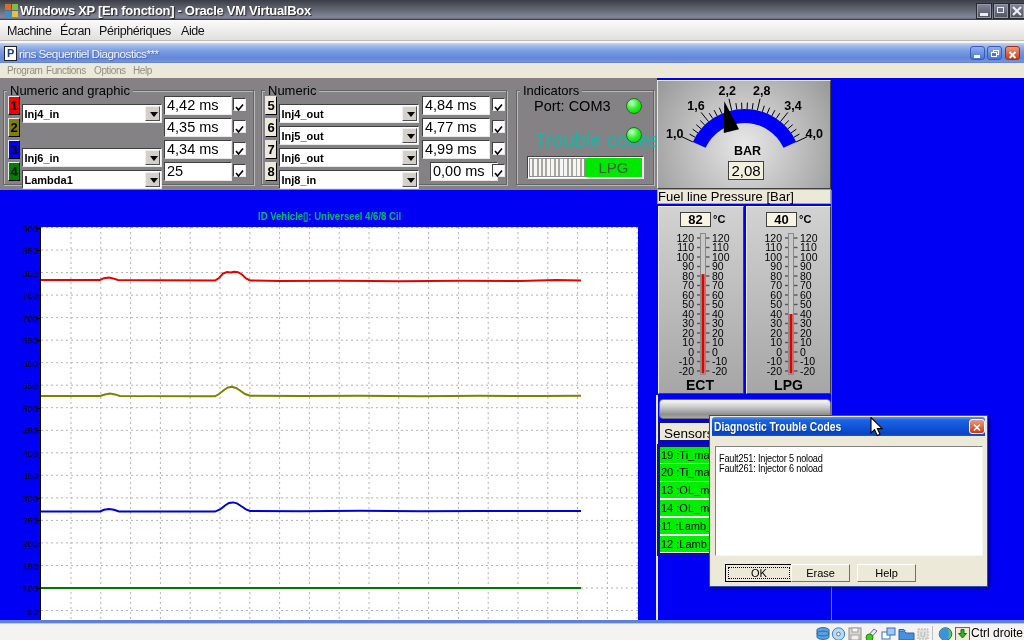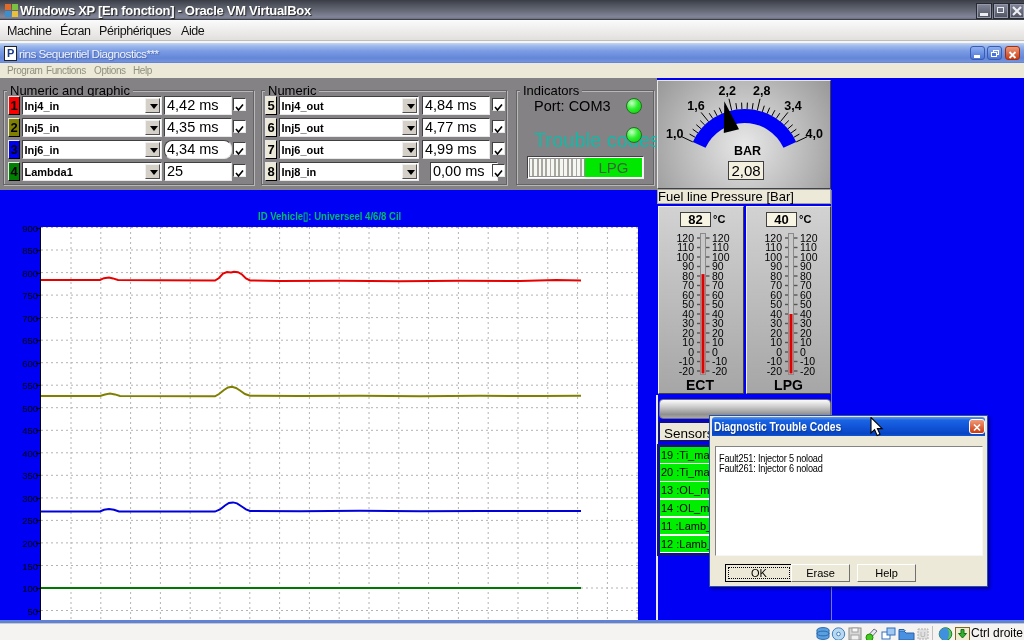--- a/index.html
+++ b/index.html
@@ -1,16 +1,16 @@
 <!DOCTYPE html>
 <html><head><meta charset="utf-8"><style>
 * { margin:0; padding:0; box-sizing:border-box; }
 body { font-family:"Liberation Sans", sans-serif; }
 #screen { position:relative; width:1024px; height:640px; overflow:hidden; background:#0000f4; }
-.combo { position:absolute; height:19px; background:#fff; border:1px solid; border-color:#404040 #e8e8e8 #e8e8e8 #404040; }
+.combo { position:absolute; height:19px; background:#fff; border:1px solid; border-color:#404040 #e8e8e8 #e8e8e8 #404040;margin-top:8px; }
 .combo span { position:absolute; left:1.5px; top:3px; font-size:11px; font-weight:bold; color:#000; }
 .cbtn { position:absolute; right:1px; top:1px; width:15px; height:15px; background:#d4d0c8; border:1px solid; border-color:#f0f0f0 #505050 #505050 #f0f0f0; }
 .tri { position:absolute; left:3.5px; top:5px; width:0; height:0; border:4px solid transparent; border-top:5px solid #000; }
 .valbox { position:absolute; height:19px; background:#fff; border:1px solid; border-color:#404040 #e8e8e8 #e8e8e8 #404040; font-size:14.5px; color:#000; padding-left:2px; line-height:17px; }
 .chk { position:absolute; width:13px; height:13px; background:#fff; border:1px solid; border-color:#404040 #e8e8e8 #e8e8e8 #404040; }
 .grp { position:absolute; border:1px solid #646464; box-shadow:1px 1px 0 #b8b8b8, inset 1px 1px 0 #b8b8b8; }
 .grplab { position:absolute; top:-8px; left:3px; background:#848284; padding:0 3px; font-size:13px; color:#000; }
 .btn { position:absolute; height:18px; background:#ece9d8; border:1px solid; border-color:#fff #707070 #707070 #fff; font-size:11px; color:#000; text-align:center; }
 </style></head>
 <body>
@@ -80,38 +80,32 @@
       <span>Inj4_in</span>
       <div class="cbtn">
         <div class="tri"></div>
       </div>
     </div>
     <div class="valbox" style="left:164px;top:96px;width:68px;">4,42 ms</div>
     <div class="chk" style="left:233px;top:98px;"><svg width="11" height="11">
         <polyline points="2,5 4.5,8 9,2.5" fill="none" stroke="#000" stroke-width="1.6"></polyline>
       </svg></div>
     <div style="position:absolute;left:8px;top:118px;width:12px;height:19px;background:#808000;border:1px solid #000;border-top-color:#e8e8e8;border-left-color:#e8e8e8;text-align:center;font-size:13px;font-weight:bold;line-height:17px;color:#000">2</div>
-    <div class="combo" style="left:22px;top:118px;width:140px;">
-      <span>Inj5_in</span>
-      <div class="cbtn">
-        <div class="tri"></div>
-      </div>
-    </div>
     <div class="valbox" style="left:164px;top:118px;width:68px;">4,35 ms</div>
     <div class="chk" style="left:233px;top:120px;"><svg width="11" height="11">
         <polyline points="2,5 4.5,8 9,2.5" fill="none" stroke="#000" stroke-width="1.6"></polyline>
       </svg></div>
     <div style="position:absolute;left:8px;top:140px;width:12px;height:19px;background:#0000f0;border:1px solid #000;border-top-color:#e8e8e8;border-left-color:#e8e8e8;text-align:center;font-size:13px;font-weight:bold;line-height:17px;color:#000">3</div>
     <div class="combo" style="left:22px;top:140px;width:140px;">
       <span>Inj6_in</span>
       <div class="cbtn">
         <div class="tri"></div>
       </div>
     </div>
-    <div class="valbox" style="left:164px;top:140px;width:68px;border-radius:8px;">4,34 ms</div>
+    <div class="valbox" style="left:164px;top:140px;width:68px;">4,34 ms</div>
     <div class="chk" style="left:233px;top:142px;"><svg width="11" height="11">
         <polyline points="2,5 4.5,8 9,2.5" fill="none" stroke="#000" stroke-width="1.6"></polyline>
       </svg></div>
     <div style="position:absolute;left:8px;top:162px;width:12px;height:19px;background:#008000;border:1px solid #000;border-top-color:#e8e8e8;border-left-color:#e8e8e8;text-align:center;font-size:13px;font-weight:bold;line-height:17px;color:#000">4</div>
     <div class="combo" style="left:22px;top:162px;width:140px;">
       <span>Lambda1</span>
       <div class="cbtn">
         <div class="tri"></div>
       </div>
     </div>

